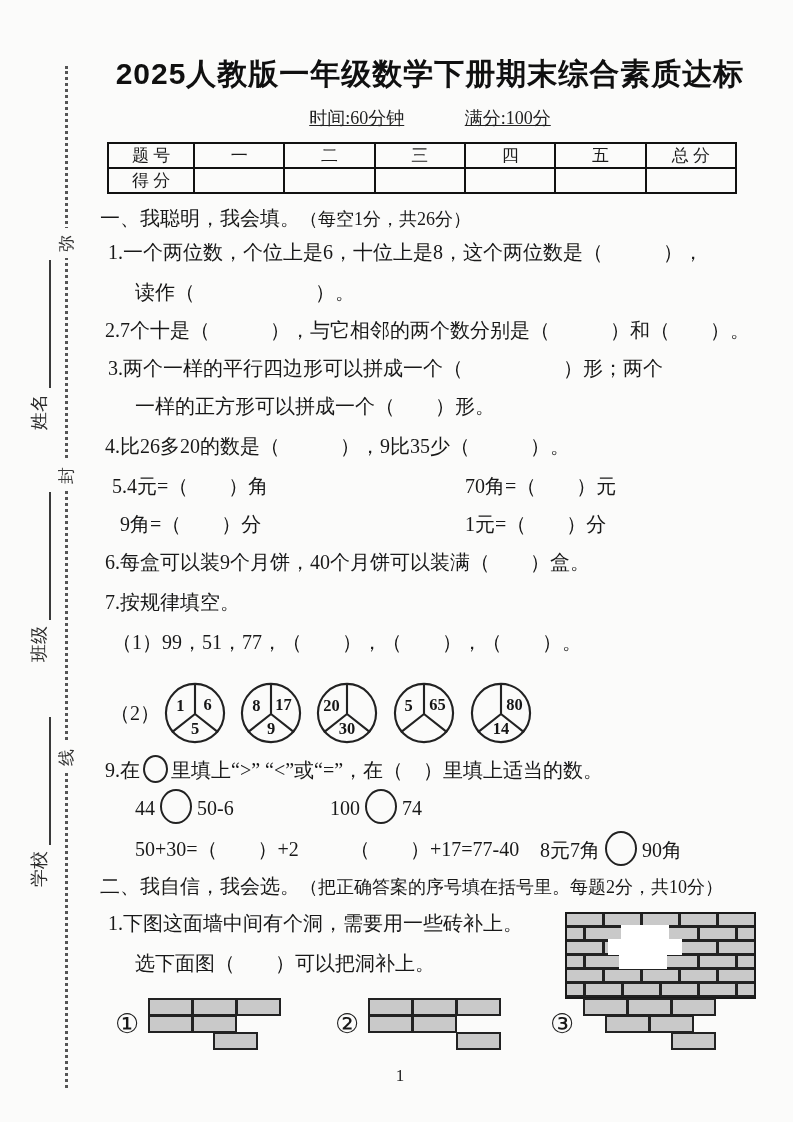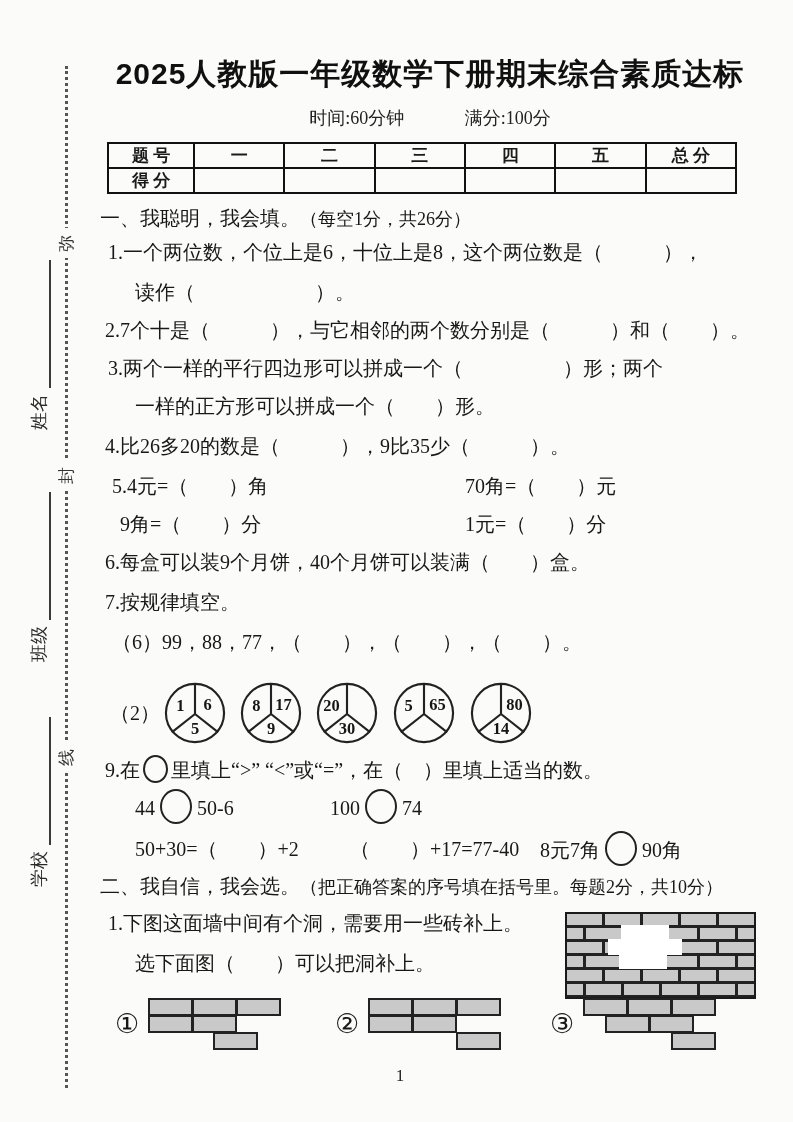--- a/index.html
+++ b/index.html
@@ -17,26 +17,26 @@
     transform:rotate(-90deg);display:flex;align-items:flex-end;gap:6px;
     font-size:18px;color:#2a2a2a;}
   .margin-field .fill-line{display:inline-block;width:128px;height:14px;
     border-bottom:2px solid #3a3a3a;}
   
   .title{position:absolute;left:100px;top:54px;width:660px;text-align:center;
     font-size:30px;font-weight:900;letter-spacing:1px;
     font-family:"Liberation Sans","DejaVu Sans",sans-serif;color:#101010;}
   .meta{position:absolute;left:100px;top:106px;width:660px;text-align:center;
     font-size:18px;color:#222;}
-  .meta span{margin:4px 28px;}
+  .meta span{margin:4px 28px;text-decoration:underline;}
   
   table.score{position:absolute;left:107px;top:142px;border-collapse:collapse;
     table-layout:fixed;width:630px;}
   table.score td{border:2px solid #111;height:23px;text-align:center;
-    font-size:17px;font-weight:700;color:#1a1a1a;padding:0;}
+    font-size:17px;font-weight:400;color:#1a1a1a;padding:0;}
   table.score td.qcol{width:84px;}
   
   .row{position:absolute;left:100px;width:672px;height:30px;line-height:30px;
     font-size:20px;white-space:nowrap;color:#181818;}
   .row .abs{position:absolute;top:0;}
   .sec-head{font-weight:400;font-size:20px;}
   .sec-note{font-weight:400;font-size:18px;}
   
   .cmp{display:inline-block;width:28px;height:31px;border:2px solid #222;
     border-radius:50%;vertical-align:-9px;margin:0 5px;background:transparent;}
@@ -135,21 +135,21 @@
   <span class="abs" style="left:365px">1元=（　　）分</span>
 </div>
 
 <div class="row" style="top:547px">
     <span class="abs" style="left:5px">6.每盒可以装9个月饼，40个月饼可以装满（　　）盒。</span>
   </div>
 <div class="row" style="top:587px">
     <span class="abs" style="left:5px">7.按规律填空。</span>
   </div>
 <div class="row" style="top:627px">
-    <span class="abs" style="left:12px">（6）99，88，77，（　　），（　　），（　　）。</span>
+    <span class="abs" style="left:12px">（1）99，51，77，（　　），（　　），（　　）。</span>
   </div>
 
 <div class="row" style="top:680px;height:66px">
   <span class="abs" style="left:10px;top:18px">（2）</span>
   <svg class="ncircle" style="left:64px" width="62" height="62" viewBox="0 0 64 64">
     <circle cx="32" cy="32" r="30"></circle>
       <path d="M32 2 L32 33 M32 33 L8 52 M32 33 L56 52"></path>
     <text x="17" y="30">1</text>
       <text x="45" y="29">6</text>
       <text x="32" y="54">5</text>

